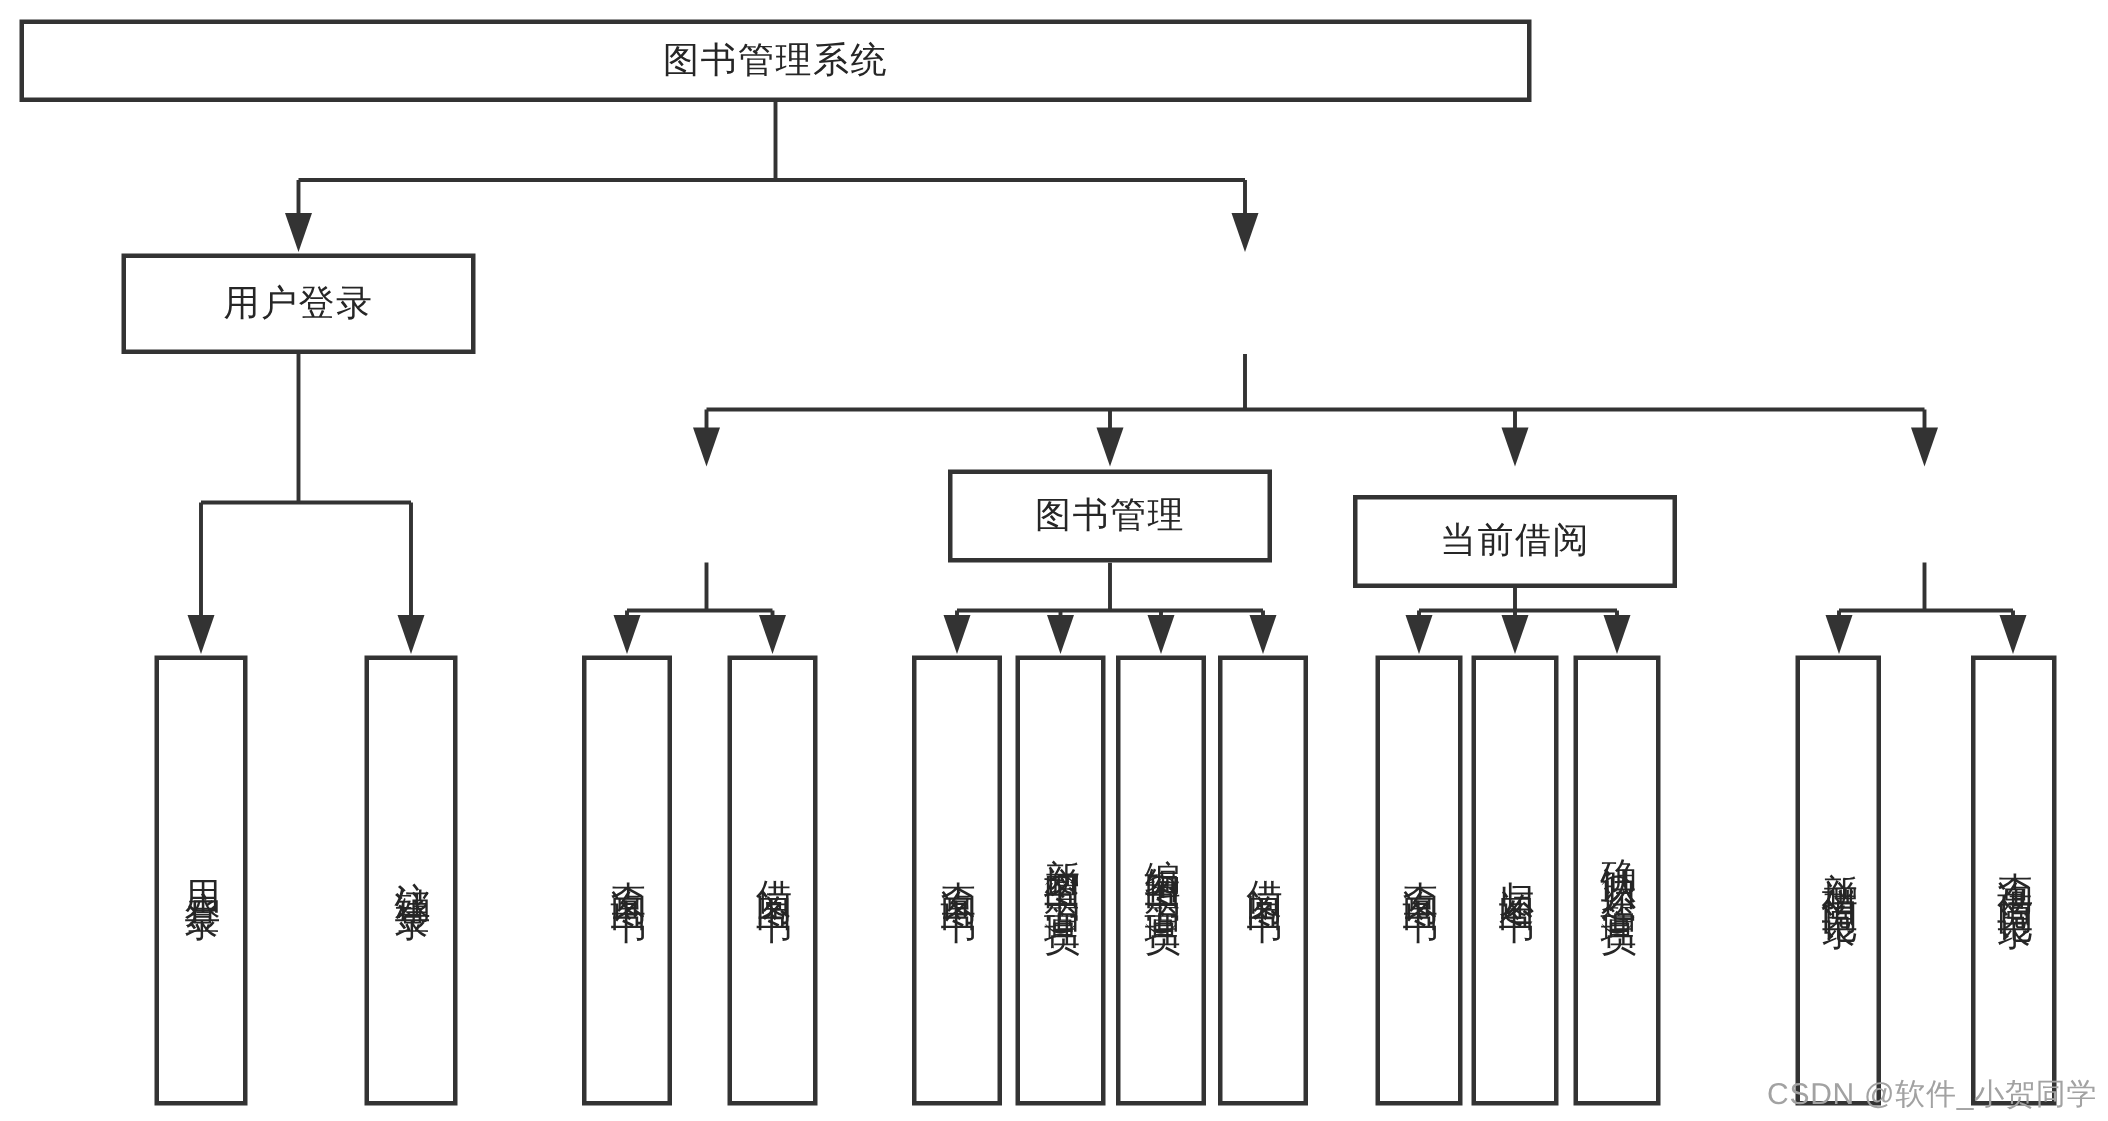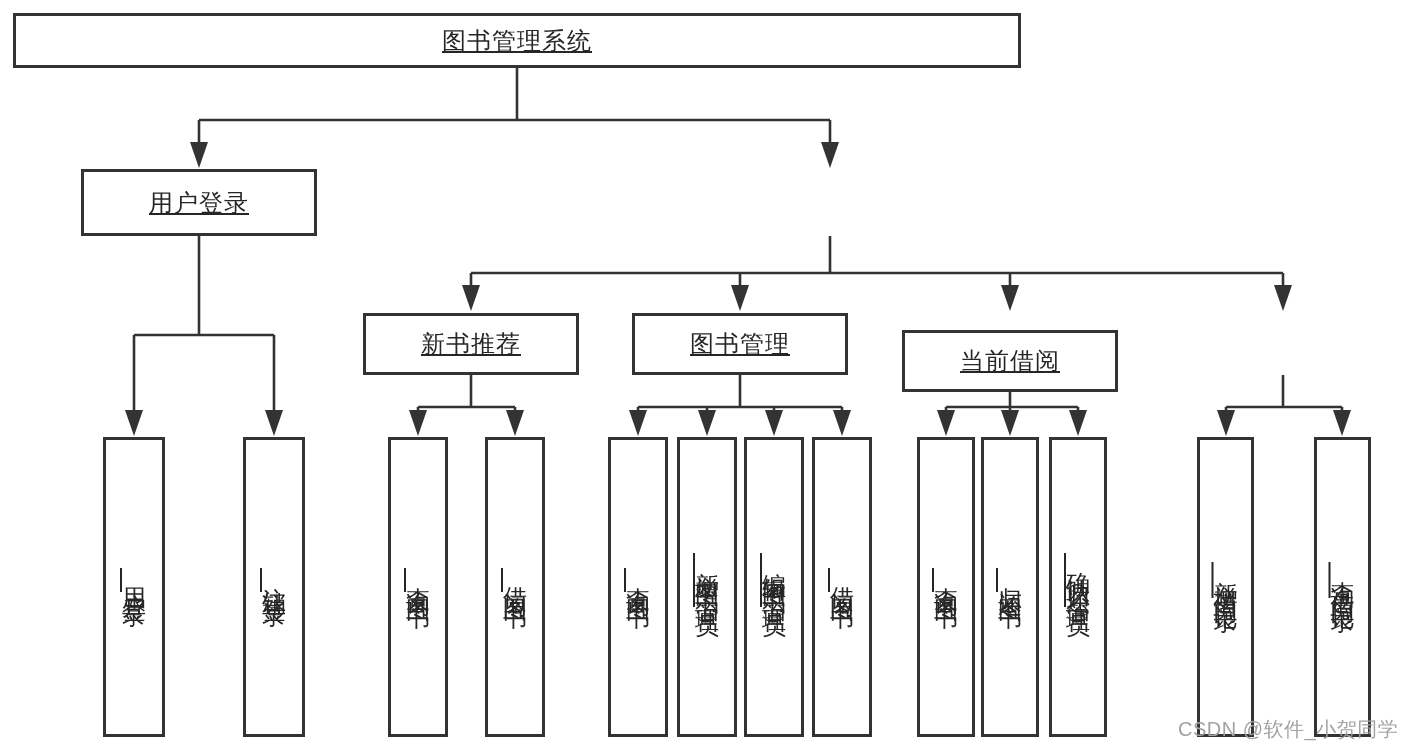--- a/index.html
+++ b/index.html
@@ -15,21 +15,20 @@
   #connectors polygon{fill:var(--line,#333);stroke:none;}
   .node{
     position:absolute;
     background:var(--box_fill,#fff);
     border:3px solid var(--box_border,#333);
     box-sizing:border-box;
     display:flex;align-items:center;justify-content:center;
     color:var(--text,#262626);
     font-size:24px;
     line-height:1;
-    text-decoration:underline;
   }
   .hnode .label{white-space:nowrap;letter-spacing:1px;}
   .vnode .vtext{
     writing-mode:vertical-rl;
     text-orientation:mixed;
     letter-spacing:6px;
     line-height:1;
     white-space:nowrap;
     padding-bottom:14px;
   }
@@ -92,23 +91,20 @@
   </svg>
 
   <div class="node hnode" style="left:13px;top:13px;width:1008px;height:55px">
     <span class="label">图书管理系统</span>
   </div>
 
   <div class="node hnode" style="left:81px;top:169px;width:236px;height:67px">
     <span class="label">用户登录</span>
   </div>
 
-  <div class="node hnode" style="left:363px;top:313px;width:216px;height:62px">
-    <span class="label">新书推荐</span>
-  </div>
   <div class="node hnode" style="left:632px;top:313px;width:216px;height:62px">
     <span class="label">图书管理</span>
   </div>
   <div class="node hnode" style="left:902px;top:330px;width:216px;height:62px">
     <span class="label">当前借阅</span>
   </div>
 
   <div class="node vnode" style="left:103px;top:437px;width:62px;height:300px">
     <span class="vtext">用户登录</span>
   </div>

